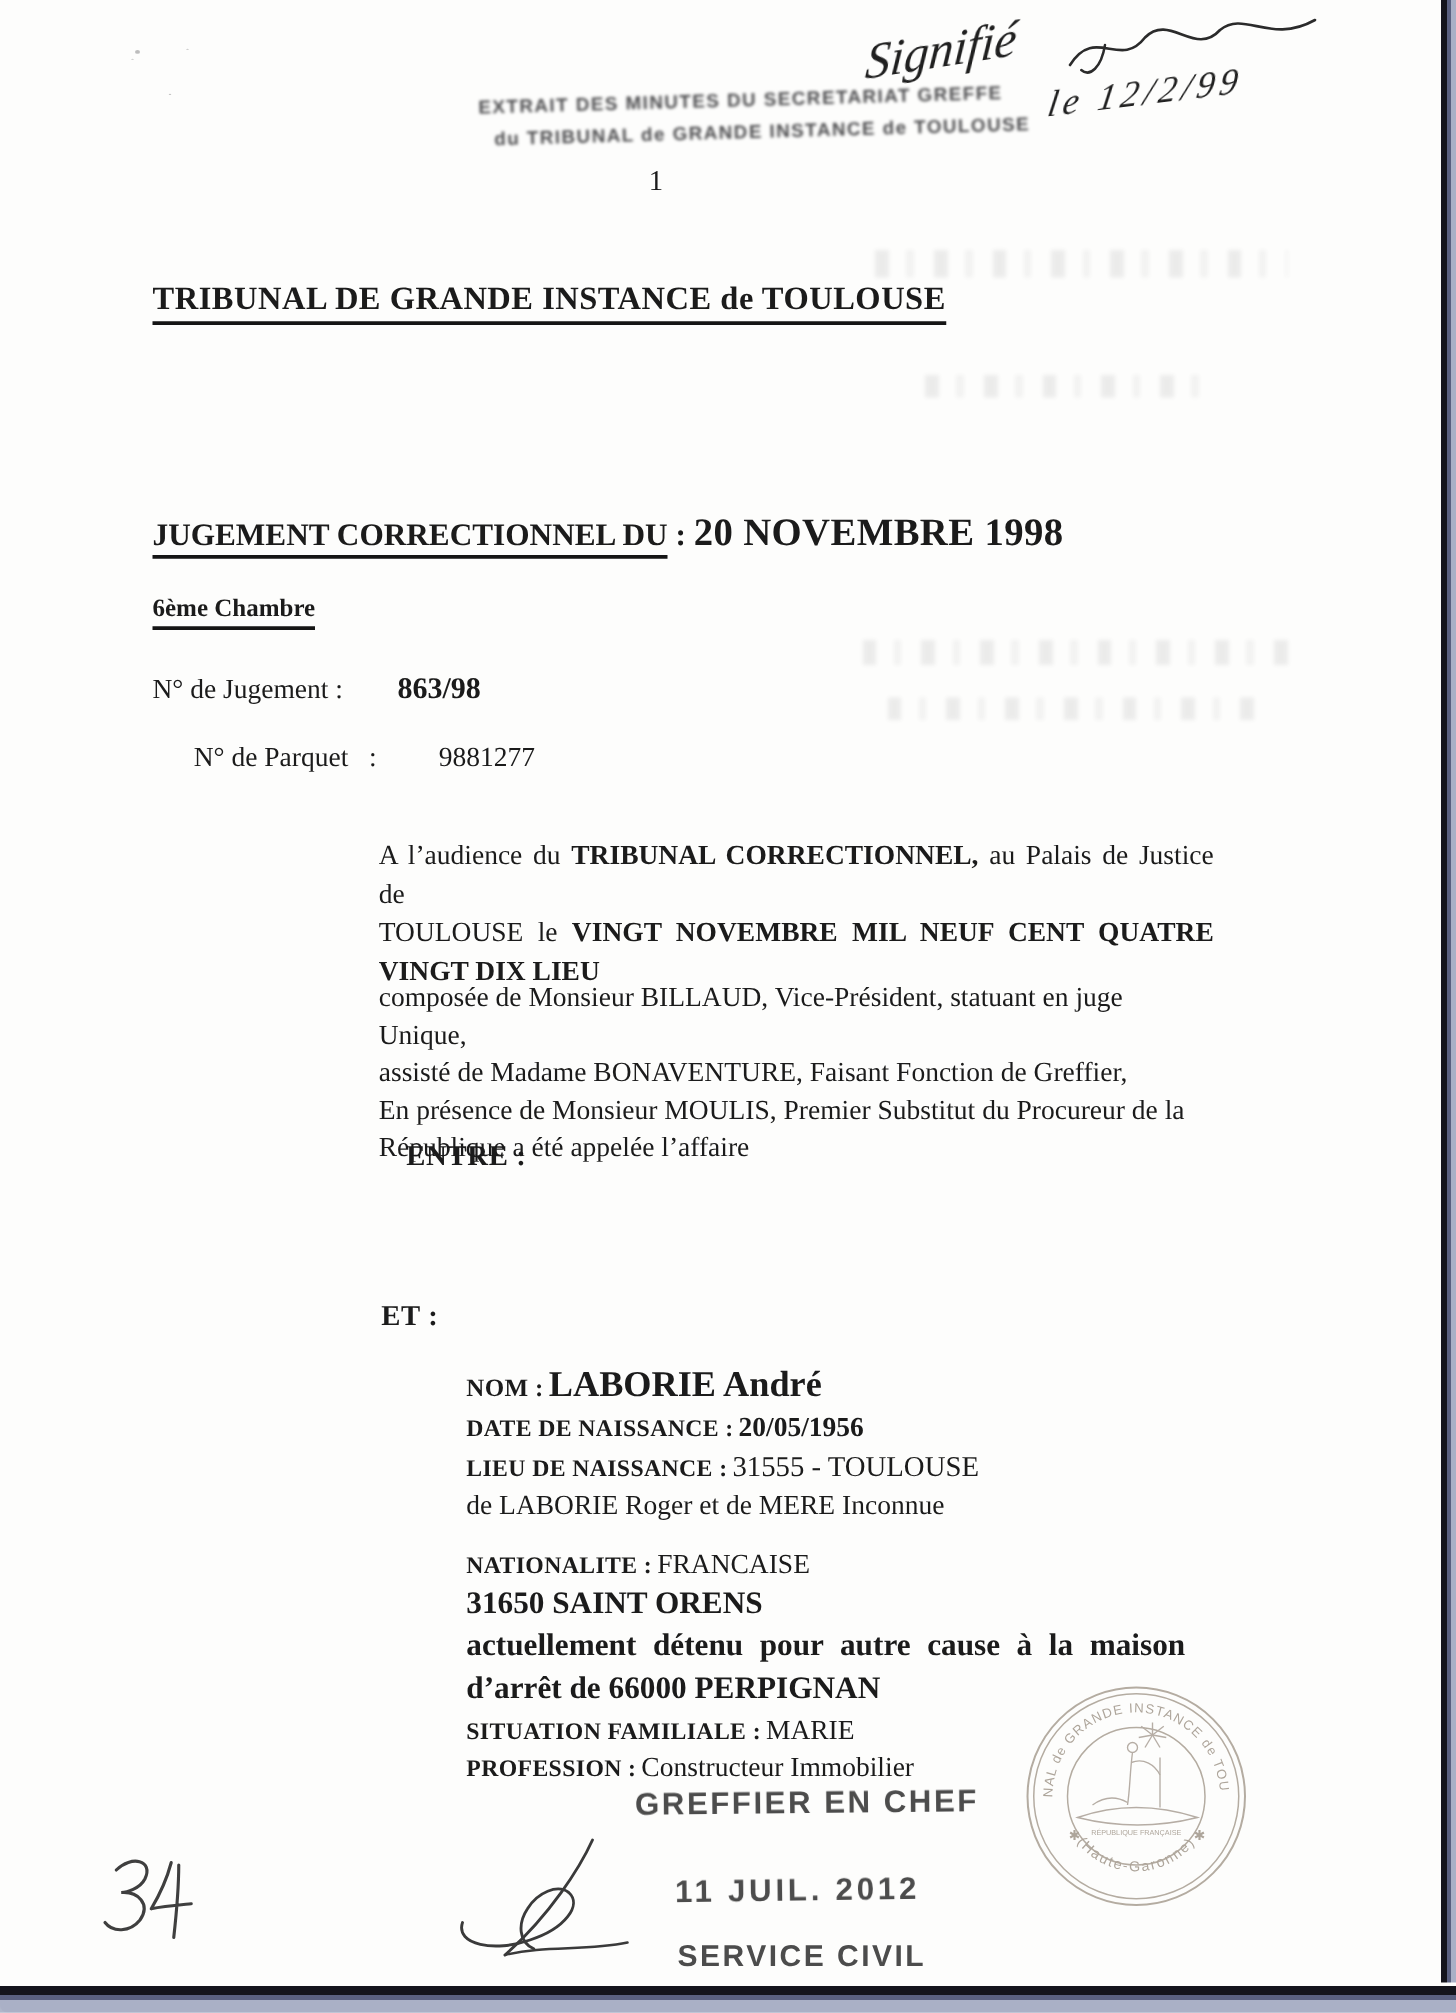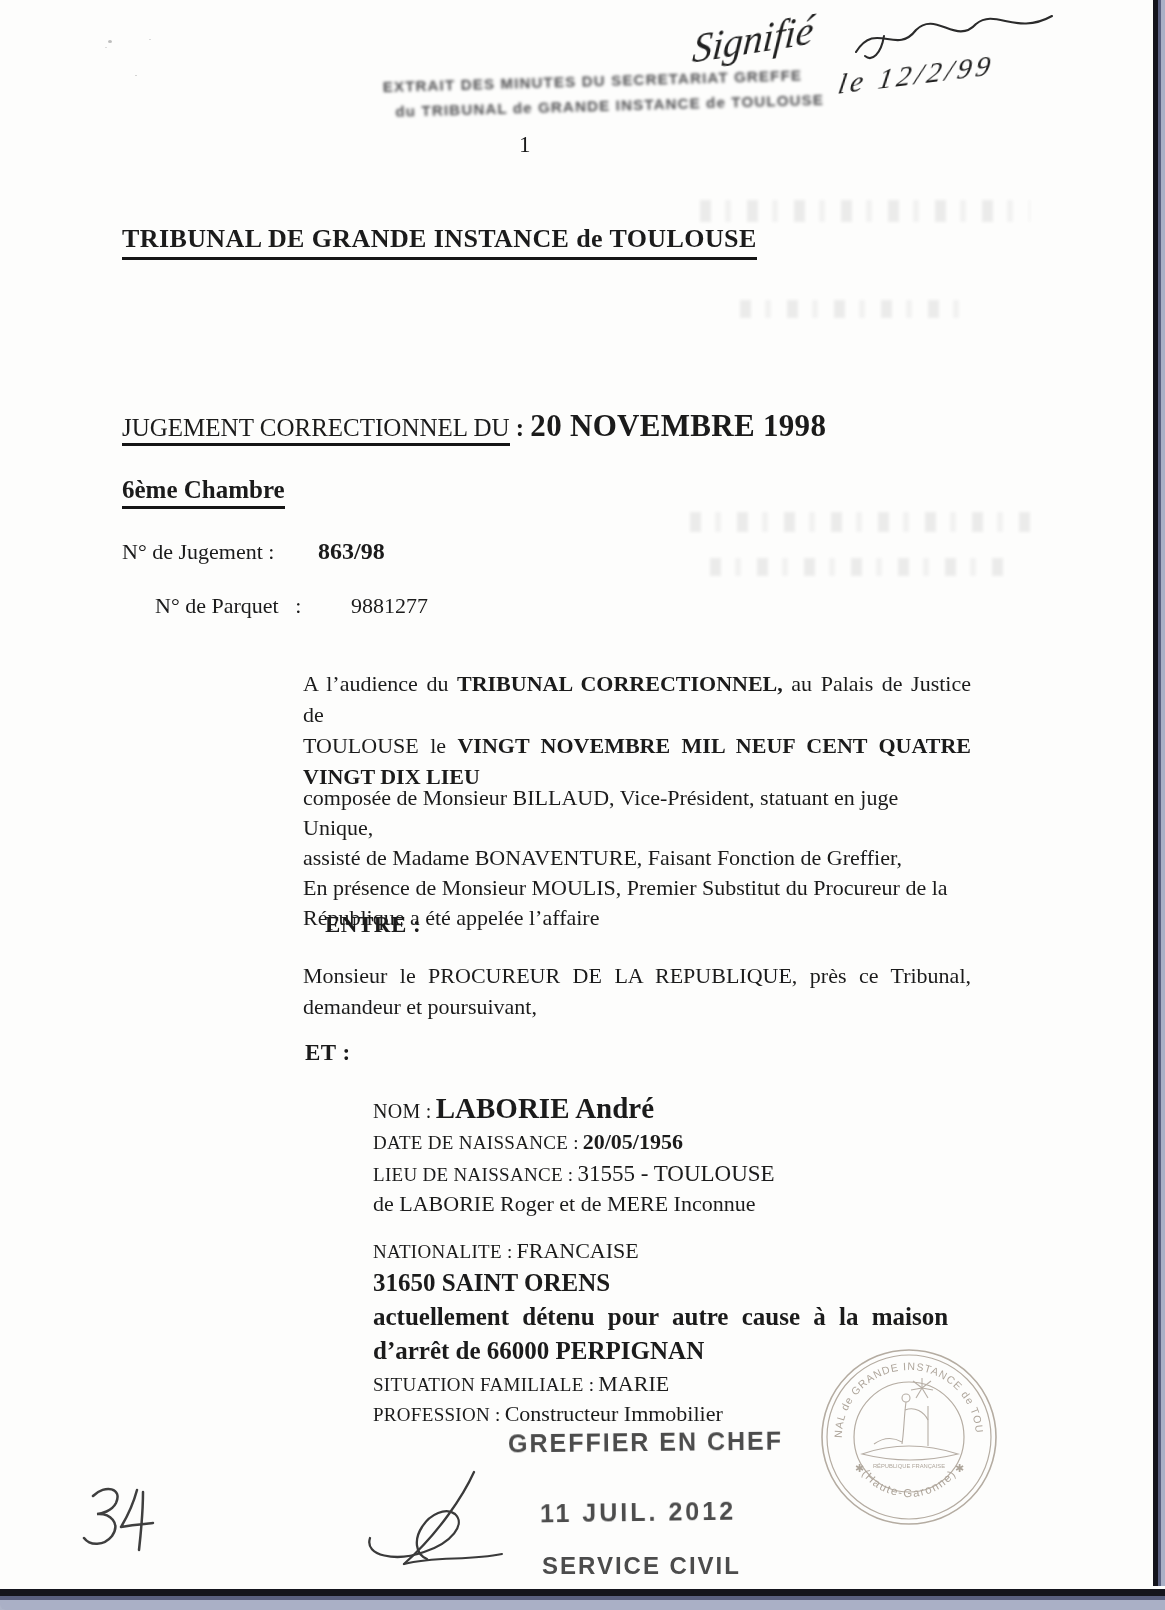--- a/index.html
+++ b/index.html
@@ -8,32 +8,32 @@
   #paper{position:absolute;left:0;top:0;width:1153px;height:1591px;background:#fdfdfc;}
   #edge-right{position:absolute;left:1151px;top:0;width:14px;height:1596px;
       background:linear-gradient(90deg,#fdfdfc 0 2px,#14141c 2px 7px,#5a6080 7px 10px,#aab0c6 10px 14px);}
   #edge-bottom{position:absolute;left:0;top:1586px;width:1165px;height:24px;
       background:linear-gradient(180deg,#fdfdfc 0 3px,#14141c 3px 10px,#5a6080 10px 14px,#aab0c6 14px 24px);
       border-bottom-left-radius:6px;}
   .abs{position:absolute;}
 
   
   .doc-title{font-size:26px;font-weight:bold;letter-spacing:.4px;border-bottom:3px solid #151515;padding-bottom:3px;}
-  .jug-label{font-size:25px;font-weight:normal;border-bottom:3px solid #151515;padding-bottom:2px;}
+  .jug-label{font-size:25px;font-weight:bold;border-bottom:3px solid #151515;padding-bottom:2px;}
   .jug-colon{font-size:25px;font-weight:bold;}
   .jug-date{font-size:31px;font-weight:bold;letter-spacing:.3px;}
-  .chamber{font-size:25px;font-weight:bold;border-bottom:3px solid #151515;padding-bottom:2px;}
+  .chamber{font-size:20px;font-weight:bold;border-bottom:3px solid #151515;padding-bottom:2px;}
   .numline{font-size:22px;}
   .numlabel{display:inline-block;width:196px;}
   .numbold{font-size:24px;font-weight:bold;}
   .para{font-size:22px;line-height:31px;width:668px;}
   .jline{text-align:justify;text-align-last:justify;}
   .b{font-weight:bold;}
   .heading{font-size:23px;font-weight:bold;letter-spacing:.5px;}
-  .lbl{font-size:19px;letter-spacing:.3px;}
+  .lbl{font-size:19px;letter-spacing:.3px;font-weight:bold;}
   .val{font-size:22px;}
   .valb{font-size:22px;font-weight:bold;}
   .addr{font-size:25px;font-weight:bold;}
   .det1{word-spacing:7px;}
 
   
   .stamp{font-family:"Liberation Sans","DejaVu Sans",sans-serif;font-weight:bold;color:#4c4c4c;
          filter:blur(.4px);white-space:nowrap;}
   .topstamp{font-family:"Liberation Sans","DejaVu Sans",sans-serif;font-weight:bold;font-size:15px;
          letter-spacing:1.2px;color:rgba(45,45,48,.82);filter:blur(1.4px) contrast(1.1);
@@ -101,24 +101,20 @@
 
     <div class="abs para" style="left:303px;top:783px;line-height:30px;">
       <div>composée de Monsieur BILLAUD, Vice-Président, statuant en juge Unique,</div>
       <div>assisté de Madame BONAVENTURE, Faisant Fonction de Greffier,</div>
       <div>En présence de Monsieur MOULIS,  Premier Substitut du Procureur de la</div>
       <div>République a été appelée l’affaire</div>
     </div>
 
     <div class="abs heading" style="left:305px;top:912px;padding-left:20px;">ENTRE :</div>
 
-    <div class="abs para" style="left:303px;top:960px;">
-      <div class="jline">Monsieur le PROCUREUR DE LA REPUBLIQUE, près ce Tribunal,</div>
-      <div>demandeur et poursuivant,</div>
-    </div>
 
     <div class="abs heading" style="left:305px;top:1040px;">ET :</div>
 
     <div class="abs" style="left:373px;top:1092px;width:620px;">
       <div style="margin-bottom:4px;">
         <span class="lbl" style="font-size:20px;">NOM :</span>
         <span style="font-size:29px;font-weight:bold;">LABORIE André</span>
       </div>
       <div style="margin-bottom:6px;">
         <span class="lbl">DATE DE NAISSANCE :</span>

